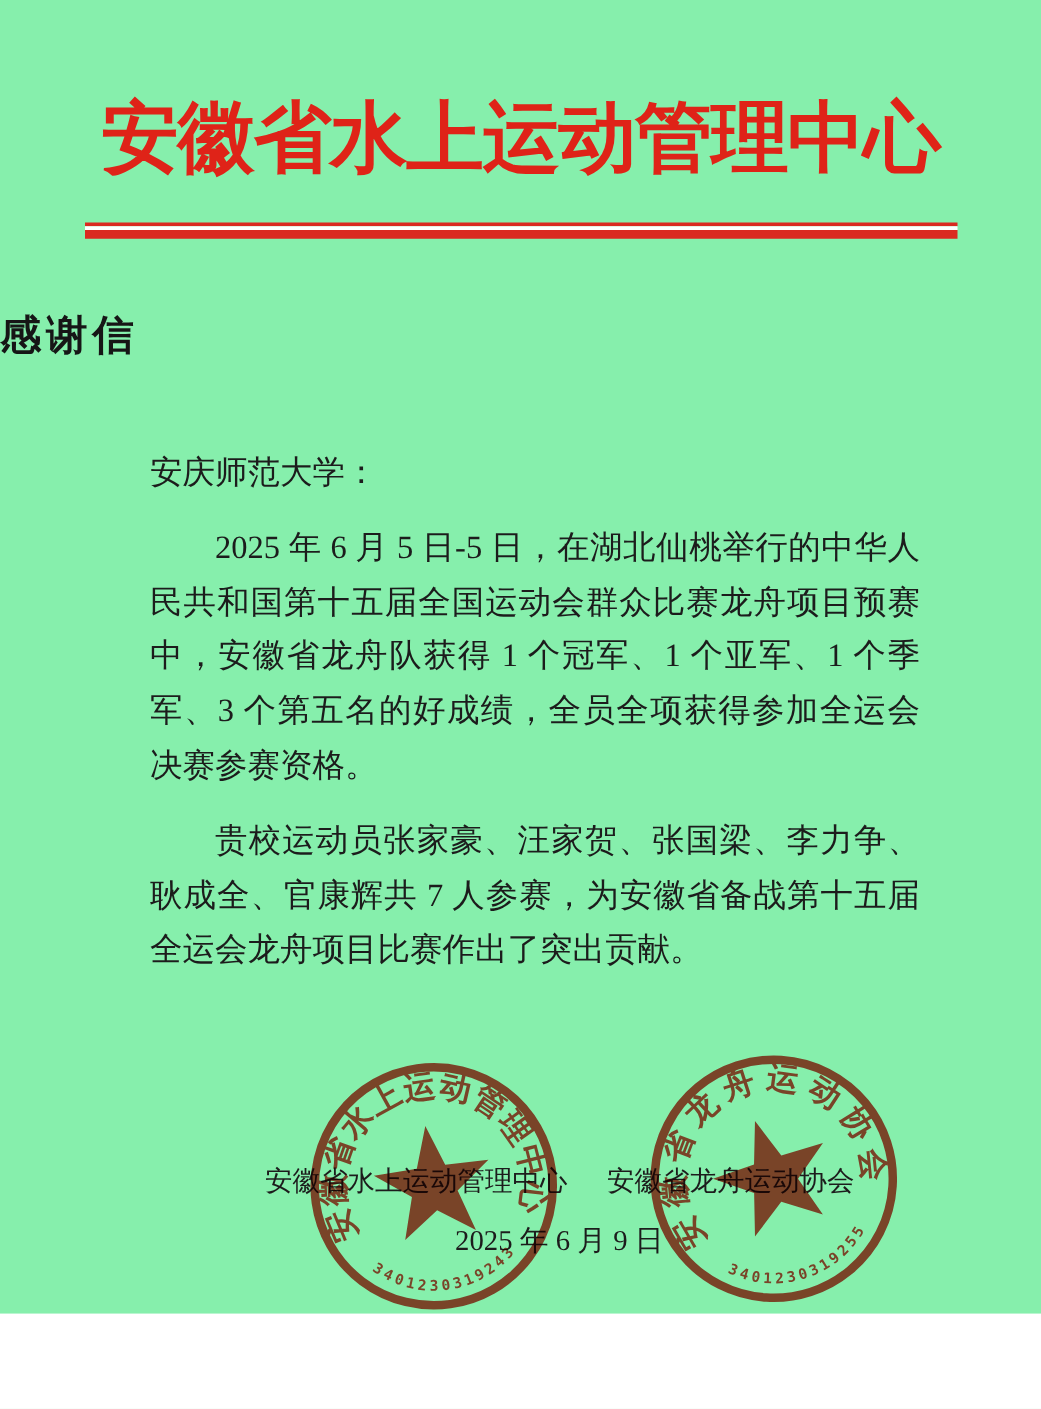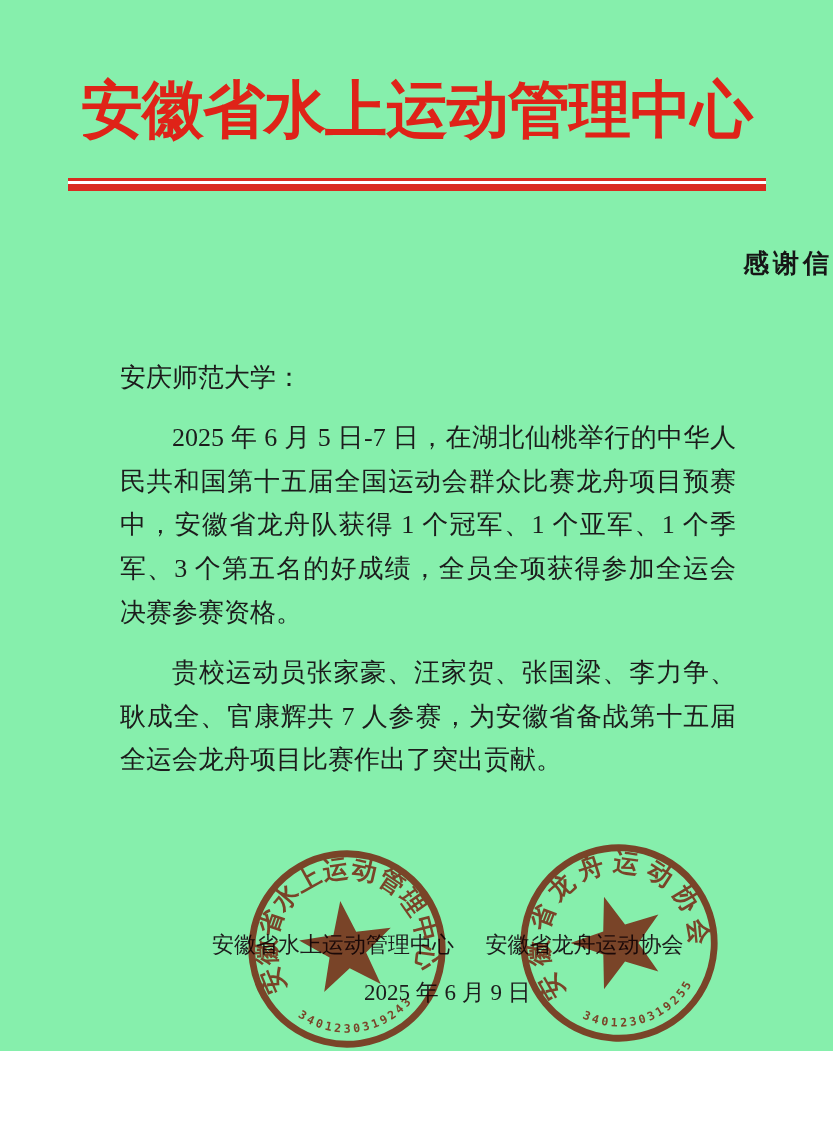--- a/index.html
+++ b/index.html
@@ -11,22 +11,22 @@
     position:absolute;top:68px;left:0;width:100%;text-align:center;
     font-size:62px;font-weight:900;color:#df2318;letter-spacing:-1px;white-space:nowrap;
   }
   .rule{position:absolute;left:68px;width:698px;}
   .rule .thin{height:3px;background:#da2a20;}
   .rule .gap{height:3px;background:#ffffff;}
   .rule .thick{height:7px;background:#da2a20;}
   .rule-top{top:178px;}
   .rule-bottom{top:1062px;}
   .letter-title{
-    position:absolute;top:246px;left:0;width:100%;text-align:right;
-    font-size:26px;letter-spacing:4px;color:#161616;font-weight:600;
+    position:absolute;top:246px;left:0;width:100%;text-align:left;
+    font-size:33px;letter-spacing:4px;color:#161616;font-weight:600;
   }
   .body{
     position:absolute;top:340px;left:104px;width:648px;
     font-size:26px;line-height:43.8px;text-align:justify;color:#1c1c1c;
   }
   .body p{margin:16px;}
   .para,.cizhi{text-indent:2em;}
   .signature{
     position:absolute;top:930px;left:212px;white-space:nowrap;
     font-size:22px;color:#1c1c1c;
@@ -53,21 +53,21 @@
   <div class="rule rule-top">
     <div class="thin"></div>
     <div class="gap"></div>
     <div class="thick"></div>
   </div>
 
   <div class="letter-title">感谢信</div>
 
   <div class="body">
     <p class="salutation">安庆师范大学：</p>
-    <p class="para">2025 年 6 月 5 日-7 日，在湖北仙桃举行的中华人民共和国第十五届全国运动会群众比赛龙舟项目预赛中，安徽省龙舟队获得 1 个冠军、1 个亚军、1 个季军、3 个第五名的好成绩，全员全项获得参加全运会决赛参赛资格。</p>
+    <p class="para">2025 年 6 月 5 日-5 日，在湖北仙桃举行的中华人民共和国第十五届全国运动会群众比赛龙舟项目预赛中，安徽省龙舟队获得 1 个冠军、1 个亚军、1 个季军、3 个第五名的好成绩，全员全项获得参加全运会决赛参赛资格。</p>
     <p class="para">贵校运动员张家豪、汪家贺、张国梁、李力争、耿成全、官康辉共 7 人参赛，为安徽省备战第十五届全运会龙舟项目比赛作出了突出贡献。</p>
   </div>
 
   <div class="signature">
     <span>安徽省水上运动管理中心</span>
     <span class="sig2">安徽省龙舟运动协会</span>
   </div>
 
   <div class="date">2025 年 6 月 9 日</div>
 

